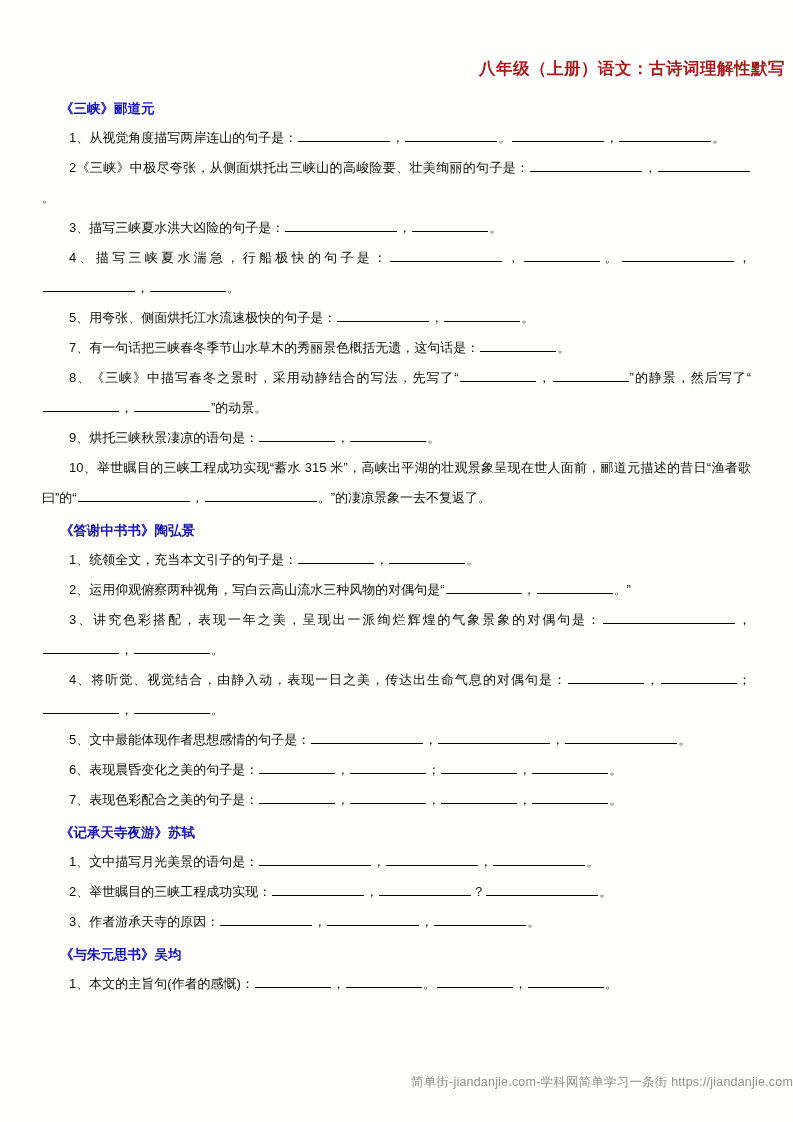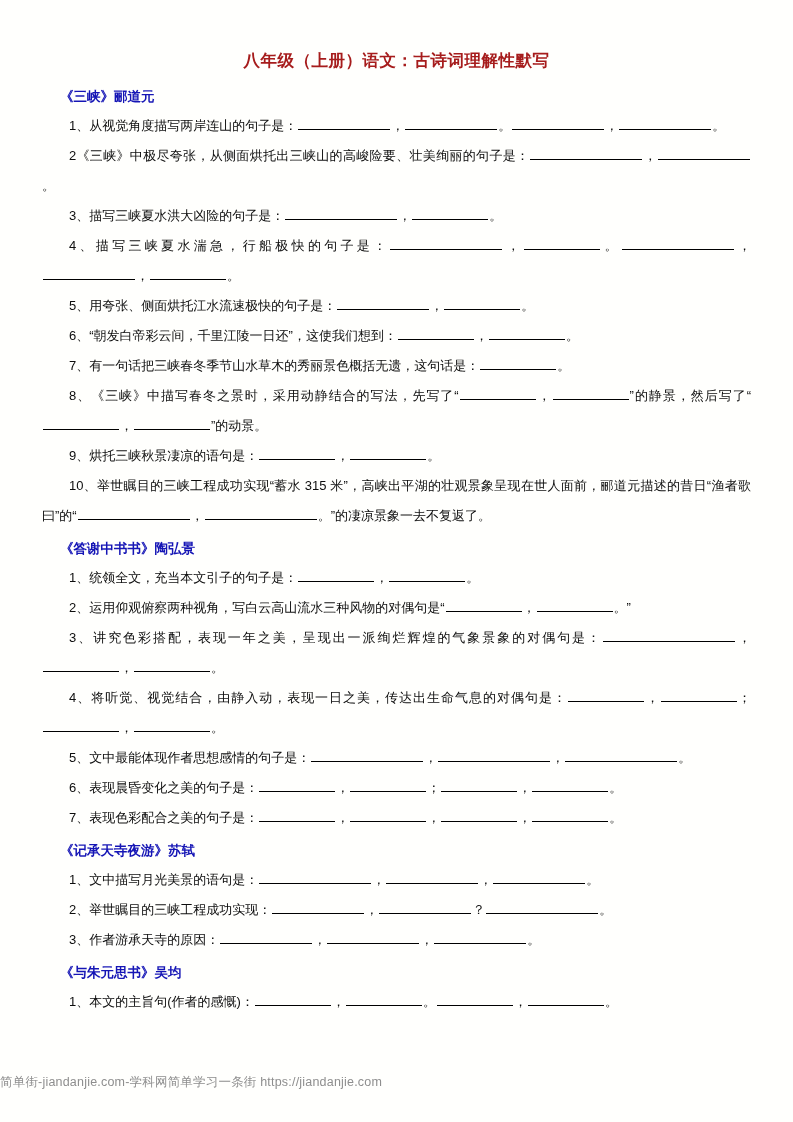--- a/index.html
+++ b/index.html
@@ -17,26 +17,26 @@
   .page {
     position: absolute;
     left: 0; top: 0;
     width: 793px;
     height: 1122px;
     background: #fffffd;
     box-sizing: border-box;
     padding: 0;
   }
   .doc-title {
-    text-align: center;
+    text-align: right;
     color: #a61c1c;
     font-weight: bold;
     font-size: 16.5px;
     letter-spacing: 0.5px;
-    margin: 0;
+    margin: 8px;
     padding-top: 48px;
     padding-bottom: 6px;
     line-height: 1.5;
   }
   .content {
     margin: 0 42px 0 42px;
     width: 709px;
     box-sizing: border-box;
   }
   .section-head {
@@ -66,21 +66,21 @@
   }
   .b-m  { width: 76px; }
   .b-l  { width: 92px; }
   .b-xl { width: 112px; }
   .b-xxl{ width: 132px; }
   .footer {
     position: absolute;
     left: 0;
     top: 1074px;
     width: 793px;
-    text-align: left;
+    text-align: right;
     color: #8e8e8e;
     font-size: 12.5px;
     letter-spacing: 0.2px;
   }
   .mark { font-style: normal; }
 </style>
 </head>
 <body>
 
 <div class="page">
@@ -94,21 +94,20 @@
     <p class="item"><span>1、</span><span>从视觉角度描写两岸连山的句子是：</span><span class="blank b-l"></span><span class="mark">，</span><span class="blank b-l"></span><span class="mark">。</span><span class="blank b-l"></span><span class="mark">，</span><span class="blank b-l"></span><span class="mark">。</span></p>
 
     <p class="item"><span>2</span><span>《三峡》中极尽夸张，从侧面烘托出三峡山的高峻险要、壮美绚丽的句子是：</span><span class="blank b-xl"></span><span class="mark">，</span><span class="blank b-l"></span><span class="mark">。</span></p>
 
     <p class="item"><span>3、</span><span>描写三峡夏水洪大凶险的句子是：</span><span class="blank b-xl"></span><span class="mark">，</span><span class="blank b-m"></span><span class="mark">。</span></p>
 
     <p class="item"><span>4、</span><span>描写三峡夏水湍急，行船极快的句子是：</span><span class="blank b-xl"></span><span class="mark">，</span><span class="blank b-m"></span><span class="mark">。</span><span class="blank b-xl"></span><span class="mark">，</span><span class="blank b-l"></span><span class="mark">，</span><span class="blank b-m"></span><span class="mark">。</span></p>
 
     <p class="item"><span>5、</span><span>用夸张、侧面烘托江水流速极快的句子是：</span><span class="blank b-l"></span><span class="mark">，</span><span class="blank b-m"></span><span class="mark">。</span></p>
 
-    <p class="item"><span>6、</span><span>“朝发白帝彩云间，千里江陵一日还”，这使我们想到：</span><span class="blank b-m"></span><span class="mark">，</span><span class="blank b-m"></span><span class="mark">。</span></p>
 
     <p class="item"><span>7、</span><span>有一句话把三峡春冬季节山水草木的秀丽景色概括无遗，这句话是：</span><span class="blank b-m"></span><span class="mark">。</span></p>
 
     <p class="item"><span>8、</span><span>《三峡》中描写春冬之景时，采用动静结合的写法，先写了“</span><span class="blank b-m"></span><span class="mark">，</span><span class="blank b-m"></span><span>”的静景，然后写了“</span><span class="blank b-m"></span><span class="mark">，</span><span class="blank b-m"></span><span>”的动景。</span></p>
 
     <p class="item"><span>9、</span><span>烘托三峡秋景凄凉的语句是：</span><span class="blank b-m"></span><span class="mark">，</span><span class="blank b-m"></span><span class="mark">。</span></p>
 
     <p class="item"><span>10、</span><span>举世瞩目的三峡工程成功实现“蓄水 315 米”，高峡出平湖的壮观景象呈现在世人面前，郦道元描述的昔日“渔者歌曰”的“</span><span class="blank b-xl"></span><span class="mark">，</span><span class="blank b-xl"></span><span class="mark">。</span><span>”的凄凉景象一去不复返了。</span></p>
 
     <div class="section-head">《答谢中书书》陶弘景</div>

